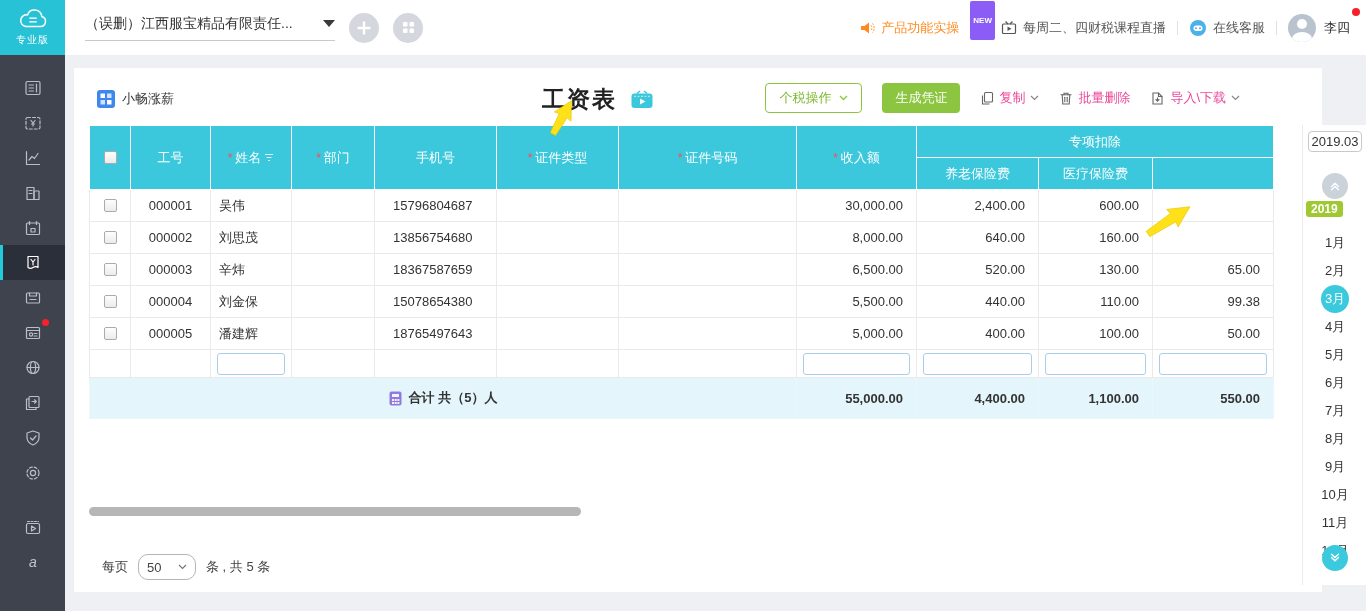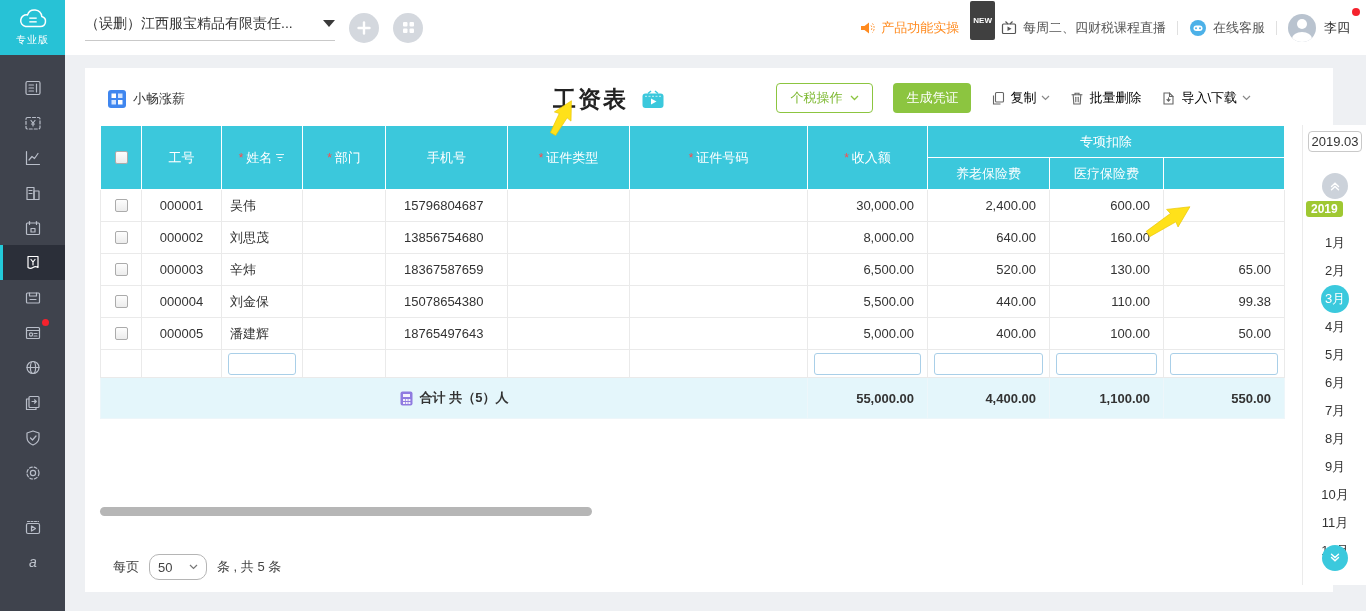--- a/index.html
+++ b/index.html
@@ -22,35 +22,35 @@
 #topbar{position:absolute;left:65px;top:0;width:1301px;height:55px;background:#fff;display:flex;align-items:center;z-index:4}
 #company{display:flex;align-items:center;justify-content:space-between;margin-left:20px;padding-bottom:7px;border-bottom:1px solid #c9c9c9;width:250px}
 #company .name{font-size:14px;color:#333;white-space:nowrap}
 .caret-black{width:0;height:0;border-left:6px solid transparent;border-right:6px solid transparent;border-top:7px solid #3a3a3a}
 .circle-btn{width:30px;height:30px;border-radius:50%;background:#d4d8de;display:flex;align-items:center;justify-content:center;margin-left:14px;flex:none}
 #topbar-right{margin-left:auto;display:flex;align-items:center;gap:11px;margin-right:16px}
 .tb-item{display:flex;align-items:center;gap:6px;font-size:13px;white-space:nowrap}
 .tb-div{width:1px;height:14px;background:#e0e0e0}
 .promo{color:#ff8a1e}
 .live{color:#555}
-.badge-new{background:#404040;color:#fff;font-size:8px;font-weight:bold;padding:15px 3px;border-radius:2px;transform:translateY(-7px)}
+.badge-new{background:#8b5cf6;color:#fff;font-size:8px;font-weight:bold;padding:15px 3px;border-radius:2px;transform:translateY(-7px)}
 .user{position:relative;gap:8px}
 .avatar{width:28px;height:28px;border-radius:50%;background:#b9c3cf;position:relative;overflow:hidden;flex:none}
 .avatar::before{content:"";position:absolute;left:9px;top:5px;width:10px;height:10px;border-radius:50%;background:#fff}
 .avatar::after{content:"";position:absolute;left:4px;top:18px;width:20px;height:13px;border-radius:50%;background:#fff}
 .user .red-dot{top:-6px;right:-10px;width:8px;height:8px}
 
-#main{position:absolute;left:85px;top:68px;width:1248px;height:524px;background:#fff;z-index:2}
+#main{position:absolute;left:74px;top:68px;width:1248px;height:524px;background:#fff;z-index:2}
 #app-link{position:absolute;left:23px;top:22px;display:flex;align-items:center;gap:7px;font-size:13px;color:#333}
 #title-wrap{position:absolute;left:468px;top:16px;display:flex;align-items:center;gap:14px}
 #page-title{font-size:23px;font-weight:bold;color:#222;letter-spacing:2px}
 #toolbar{position:absolute;right:82px;top:15px;display:flex;align-items:center;gap:20px;height:30px}
 .btn-outline{height:30px;padding:0 13px;border:1px solid #8cc540;color:#7cb82f;background:#fff;border-radius:4px;display:flex;align-items:center;gap:8px;font-size:13px}
 .btn-solid{height:30px;padding:0 13px;background:#8cc540;color:#fff;border-radius:4px;display:flex;align-items:center;font-size:13px}
-.tool-link{display:flex;align-items:center;gap:5px;font-size:13px;color:#000000}
+.tool-link{display:flex;align-items:center;gap:5px;font-size:13px;color:#ec4899}
 .caret-sm{color:#888}
 
 #table-wrap{position:absolute;left:15px;top:57px;width:1184px}
 table{border-collapse:collapse;table-layout:fixed;width:1184px;font-size:13px;color:#333}
 thead th{background:#3bc8dc;color:#fff;font-weight:normal;height:32px;border:1px solid rgba(255,255,255,.45);overflow:hidden}
 .th-c{display:flex;align-items:center;justify-content:center;gap:3px}
 .star{color:#ff4b4b;font-size:12px}
 tbody td{height:32px;border:1px solid #eaeaea;background:#fff;overflow:hidden;white-space:nowrap}
 td.c{text-align:center}
 td.l{padding-left:8px}

